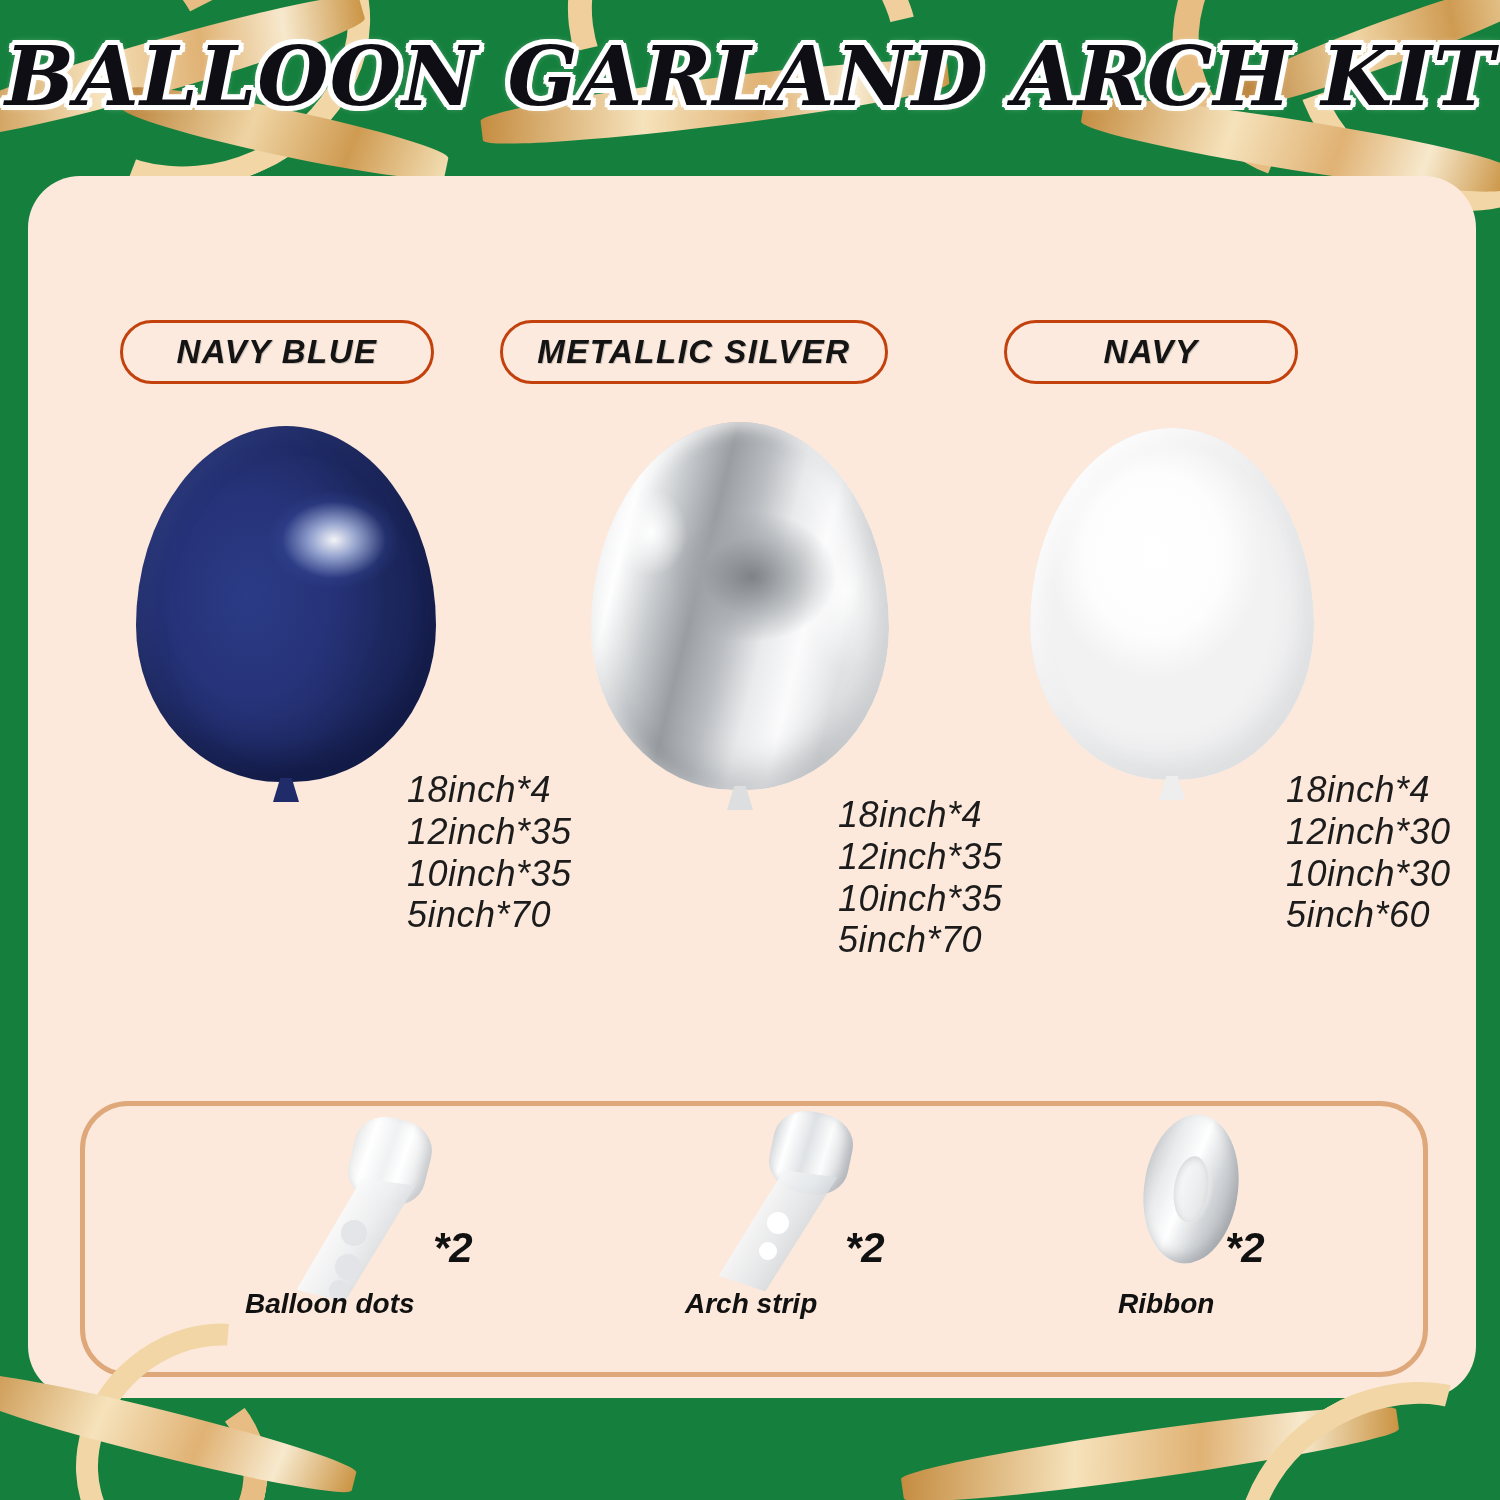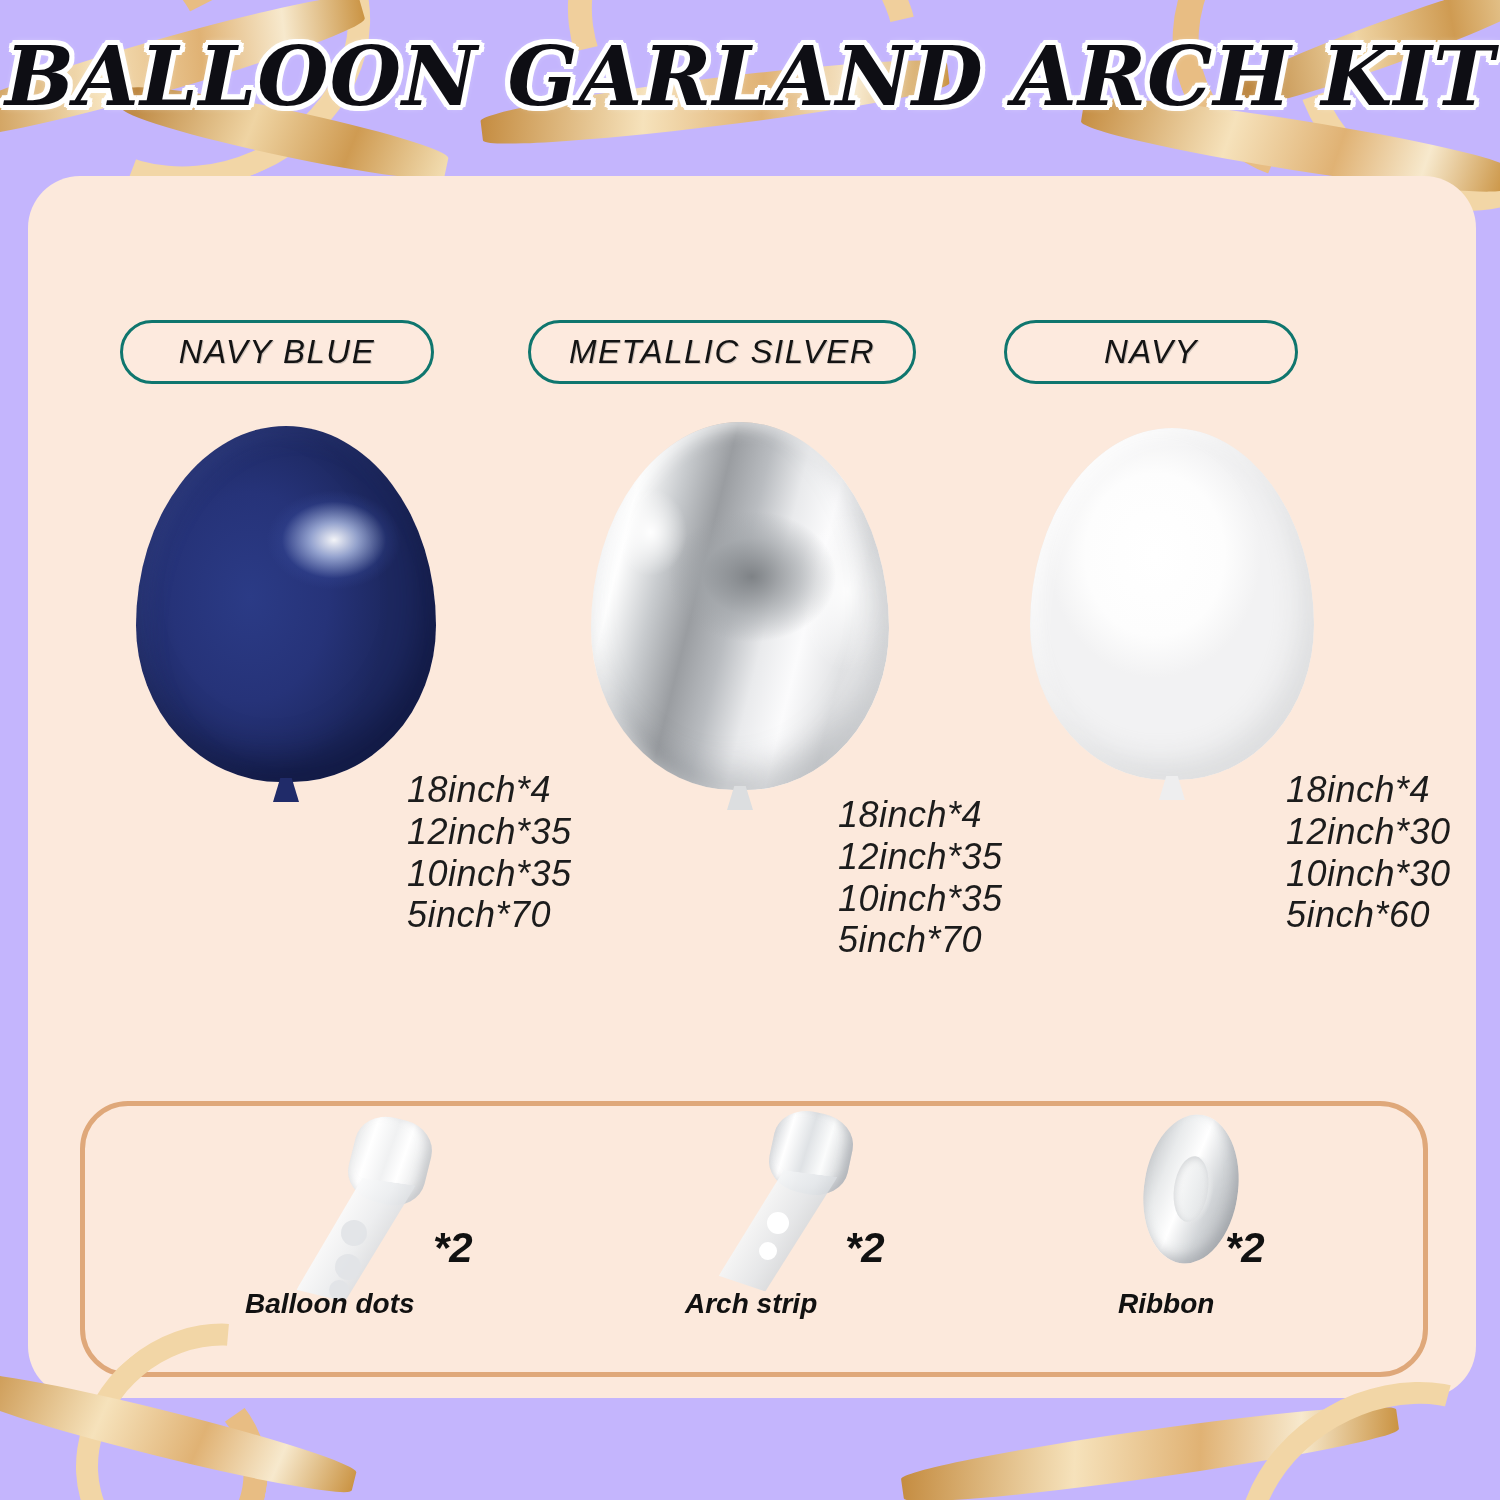--- a/index.html
+++ b/index.html
@@ -11,21 +11,21 @@
     height: 1500px;
     font-family: "Liberation Sans", sans-serif;
     overflow: hidden;
   }
 
   
   .poster {
     position: relative;
     width: 1500px;
     height: 1500px;
-    background: #c4b5fd;
+    background: #15803d;
     overflow: hidden;
   }
 
   
   .bg-ribbons {
     position: absolute;
     inset: 0;
     pointer-events: none;
   }
 
@@ -93,36 +93,36 @@
     top: 0;
     width: 100%;
     height: 900px;
   }
 
   
   .pill {
     position: absolute;
     top: 144px;
     height: 58px;
-    border: 3px solid #0f766e;
+    border: 3px solid #c2410c;
     border-radius: 32px;
     background: #fdeade;
     display: flex;
     align-items: center;
     justify-content: center;
-    font-weight: normal;
+    font-weight: bold;
     font-style: italic;
     font-size: 33px;
     letter-spacing: 1.5px;
     color: #141414;
     white-space: nowrap;
     text-shadow: 1px 1px 0 rgba(120,120,120,0.35);
   }
   .pill-1 { left: 92px;  width: 308px; }
-  .pill-2 { left: 500px; width: 382px; }
+  .pill-2 { left: 472px; width: 382px; }
   .pill-3 { left: 976px; width: 288px; }
 
   
   .balloon-wrap {
     position: absolute;
   }
   .balloon {
     position: relative;
     width: 100%;
     height: 100%;

